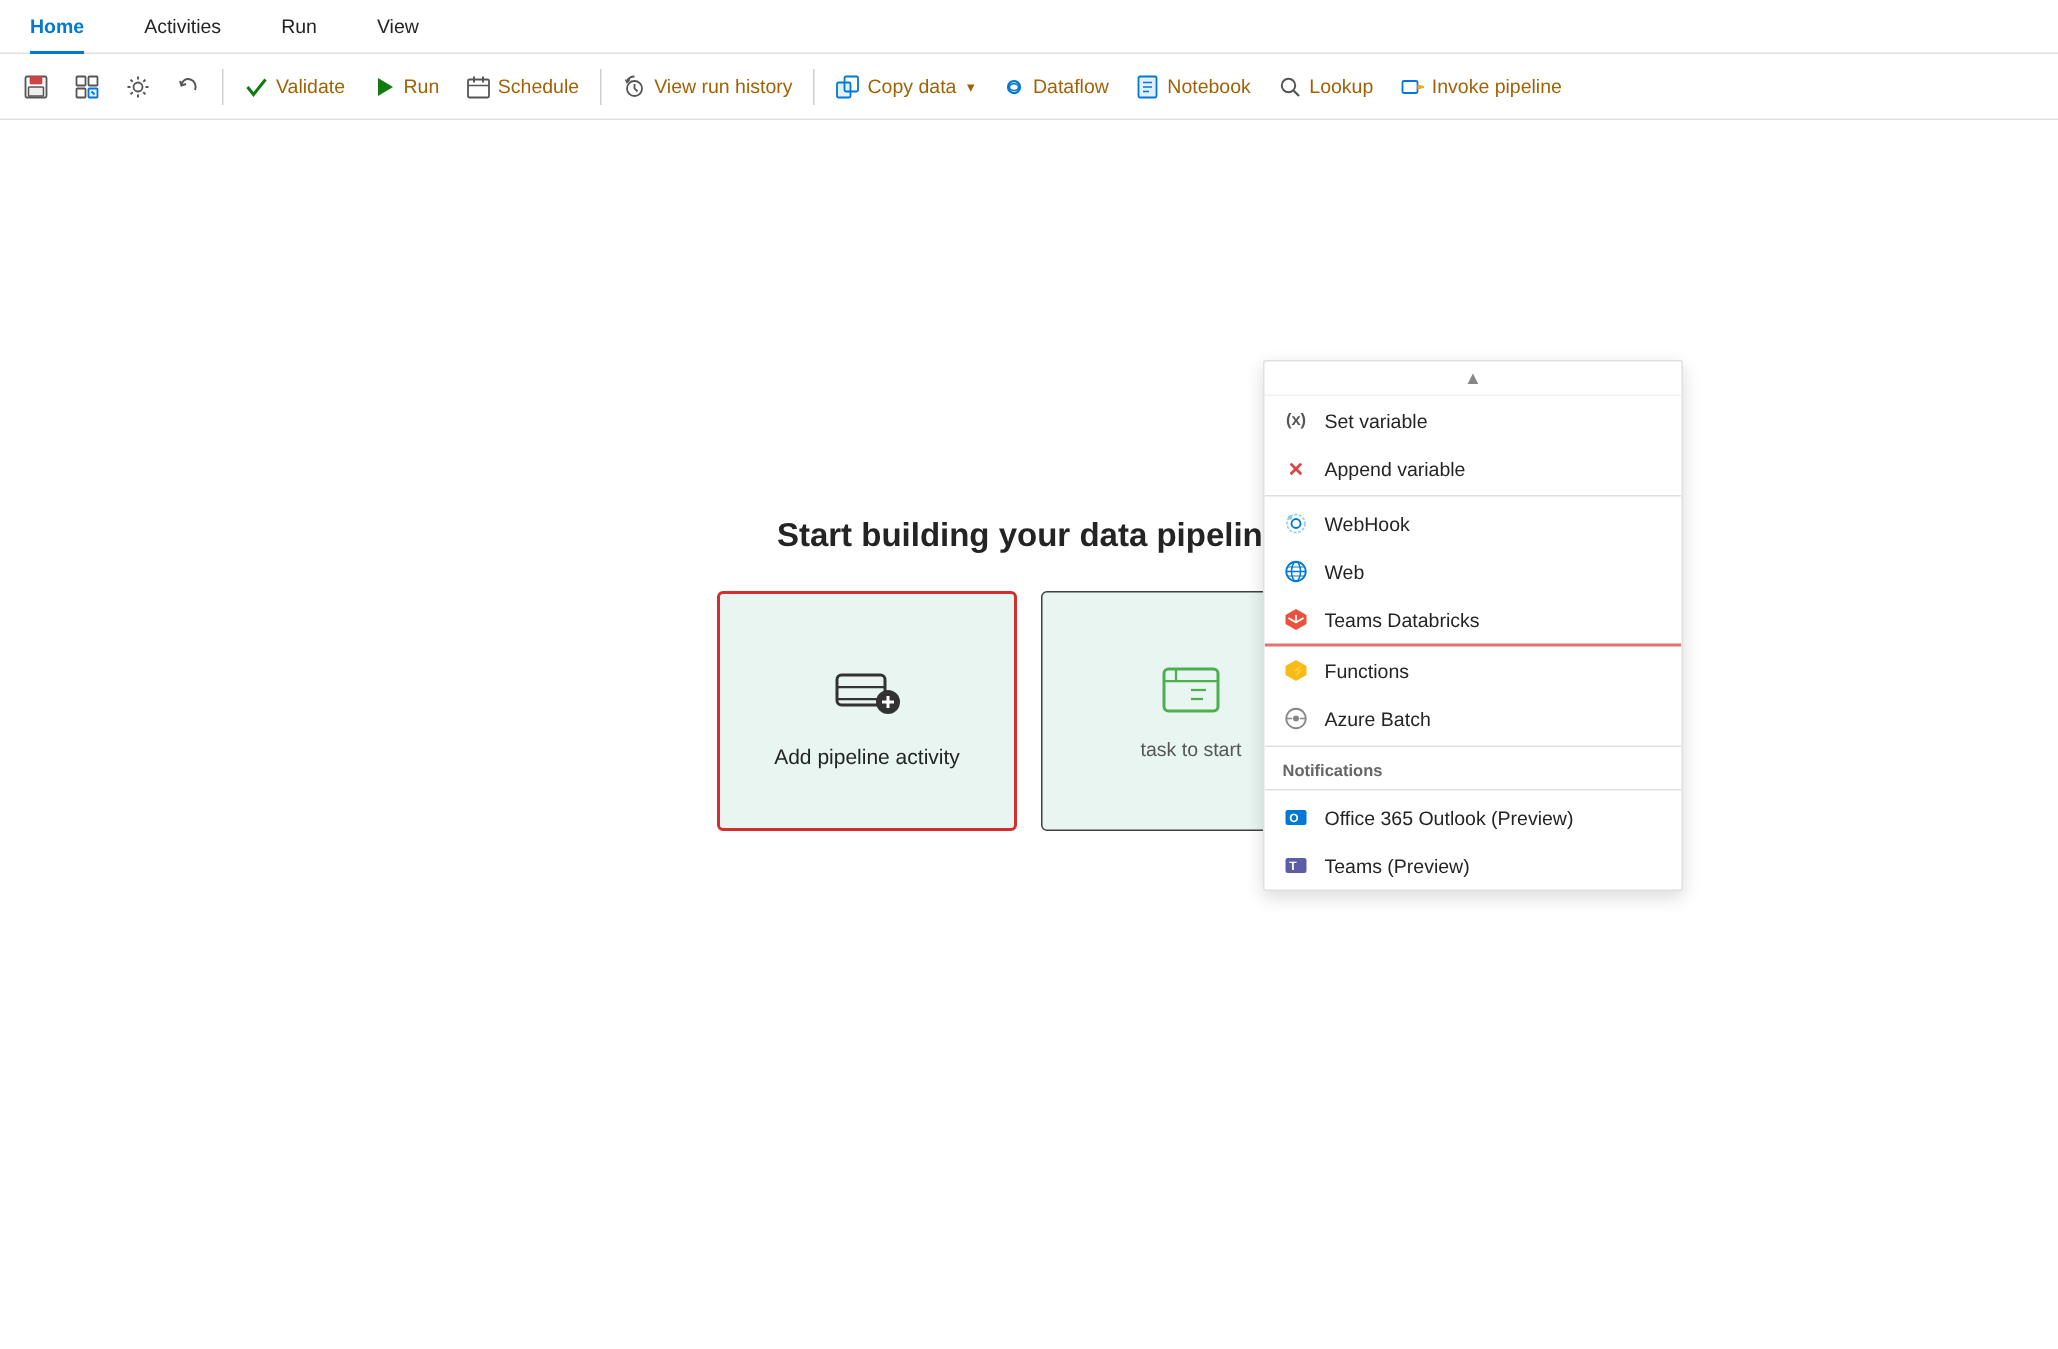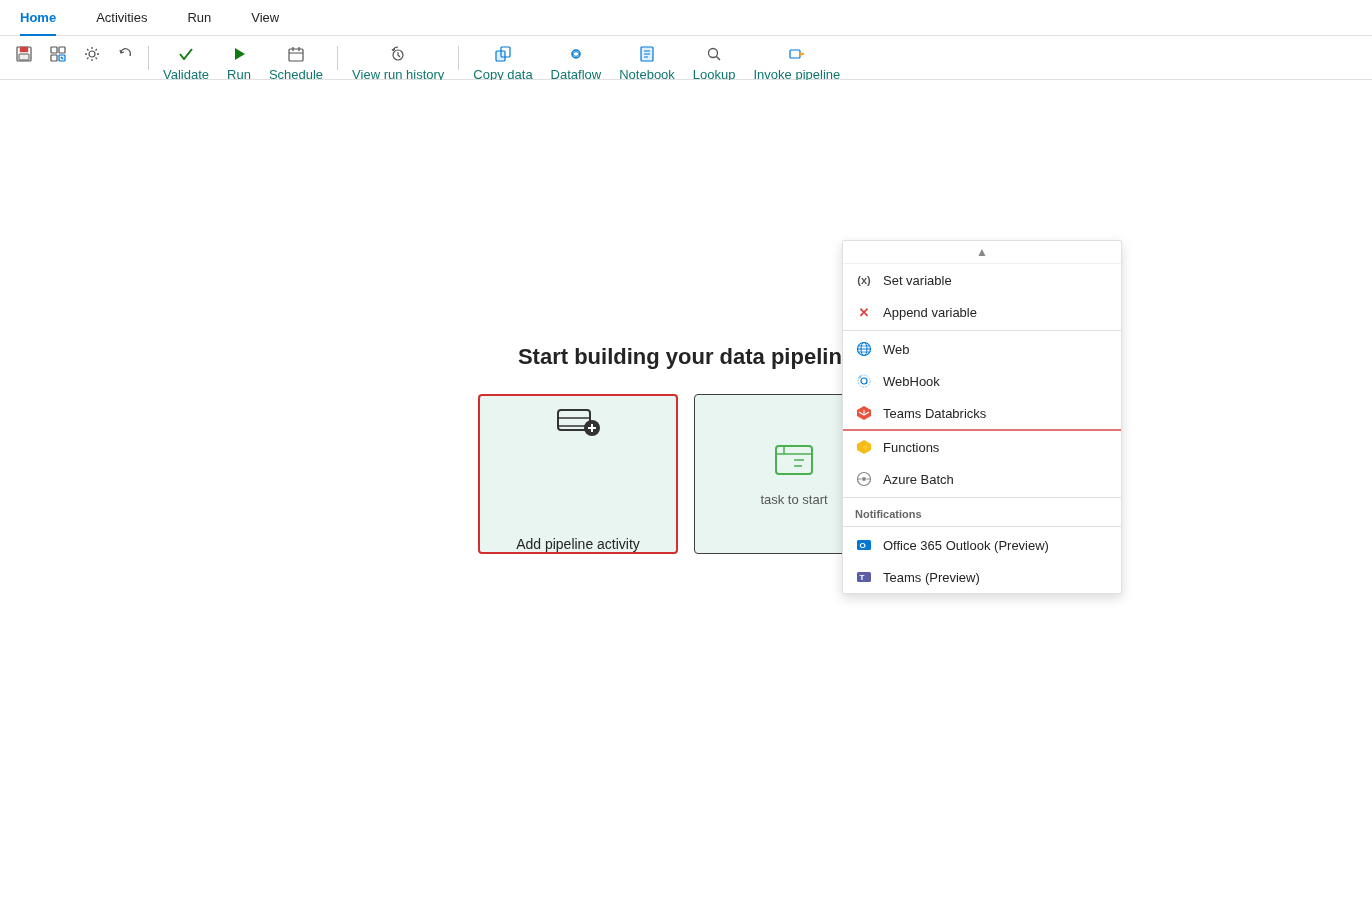--- a/index.html
+++ b/index.html
@@ -52,23 +52,22 @@
     .toolbar-btn {
       display: flex;
       align-items: center;
       gap: 5px;
       padding: 4px 8px;
       height: 32px;
       border: none;
       background: transparent;
       cursor: pointer;
       font-size: 13px;
-      color: #0f766e;
+      color: #a16207;
       border-radius: 2px;
-      flex-direction: column;
     }
     .toolbar-sep {
       width: 1px;
       height: 24px;
       background: #d0d0d0;
       margin: 0 4px;
     }
     .toolbar-icon {
       width: 16px;
       height: 16px;
@@ -112,21 +111,21 @@
     
     .add-activity-card {
       width: 200px;
       height: 160px;
       background: #e8f5f0;
       border: 2px solid #d32f2f;
       border-radius: 4px;
       display: flex;
       flex-direction: column;
       align-items: center;
-      justify-content: space-between;
+      justify-content: center;
       cursor: pointer;
       gap: 12px;
     }
     .add-activity-icon {
       width: 48px;
       height: 48px;
       display: flex;
       align-items: center;
       justify-content: center;
     }
@@ -443,41 +442,41 @@
       </div>
 
 
       <div class="dropdown-divider"></div>
 
 
 
       <div class="dropdown-item">
         <span class="item-icon">
           <svg width="16" height="16" viewBox="0 0 16 16" fill="none">
+            <circle cx="8" cy="8" r="3" stroke="#0078d4" stroke-width="1.2"></circle>
+            <circle cx="8" cy="8" r="6" stroke="#89c9f5" stroke-width="1" stroke-dasharray="2 1"></circle>
+            <circle cx="4" cy="4" r="1.5" fill="#89c9f5"></circle>
+          </svg>
+        </span>
+        <span>WebHook</span>
+      </div>
+
+      <div class="dropdown-item">
+        <span class="item-icon">
+          <svg width="16" height="16" viewBox="0 0 16 16" fill="none">
             <circle cx="8" cy="8" r="6.5" stroke="#0078d4" stroke-width="1.2"></circle>
             <ellipse cx="8" cy="8" rx="3" ry="6.5" stroke="#0078d4" stroke-width="1"></ellipse>
             <line x1="1.5" y1="8" x2="14.5" y2="8" stroke="#0078d4" stroke-width="1"></line>
             <line x1="2.5" y1="5" x2="13.5" y2="5" stroke="#0078d4" stroke-width="0.8"></line>
             <line x1="2.5" y1="11" x2="13.5" y2="11" stroke="#0078d4" stroke-width="0.8"></line>
           </svg>
         </span>
         <span>Web</span>
       </div>
 
-      <div class="dropdown-item">
-        <span class="item-icon">
-          <svg width="16" height="16" viewBox="0 0 16 16" fill="none">
-            <circle cx="8" cy="8" r="3" stroke="#0078d4" stroke-width="1.2"></circle>
-            <circle cx="8" cy="8" r="6" stroke="#89c9f5" stroke-width="1" stroke-dasharray="2 1"></circle>
-            <circle cx="4" cy="4" r="1.5" fill="#89c9f5"></circle>
-          </svg>
-        </span>
-        <span>WebHook</span>
-      </div>
-
       <div class="dropdown-item underlined" style="border-bottom: 2px solid #e57373;">
         <span class="item-icon">
           <svg width="16" height="16" viewBox="0 0 16 16" fill="none">
             <polygon points="8,1 15,5 15,11 8,15 1,11 1,5" fill="#e8341c" opacity="0.85"></polygon>
             <polyline points="3,7 8,10 13,7" stroke="white" stroke-width="1.2" fill="none"></polyline>
             <line x1="8" y1="5" x2="8" y2="10" stroke="white" stroke-width="1.2"></line>
           </svg>
         </span>
         <span>Teams Databricks</span>
       </div>

